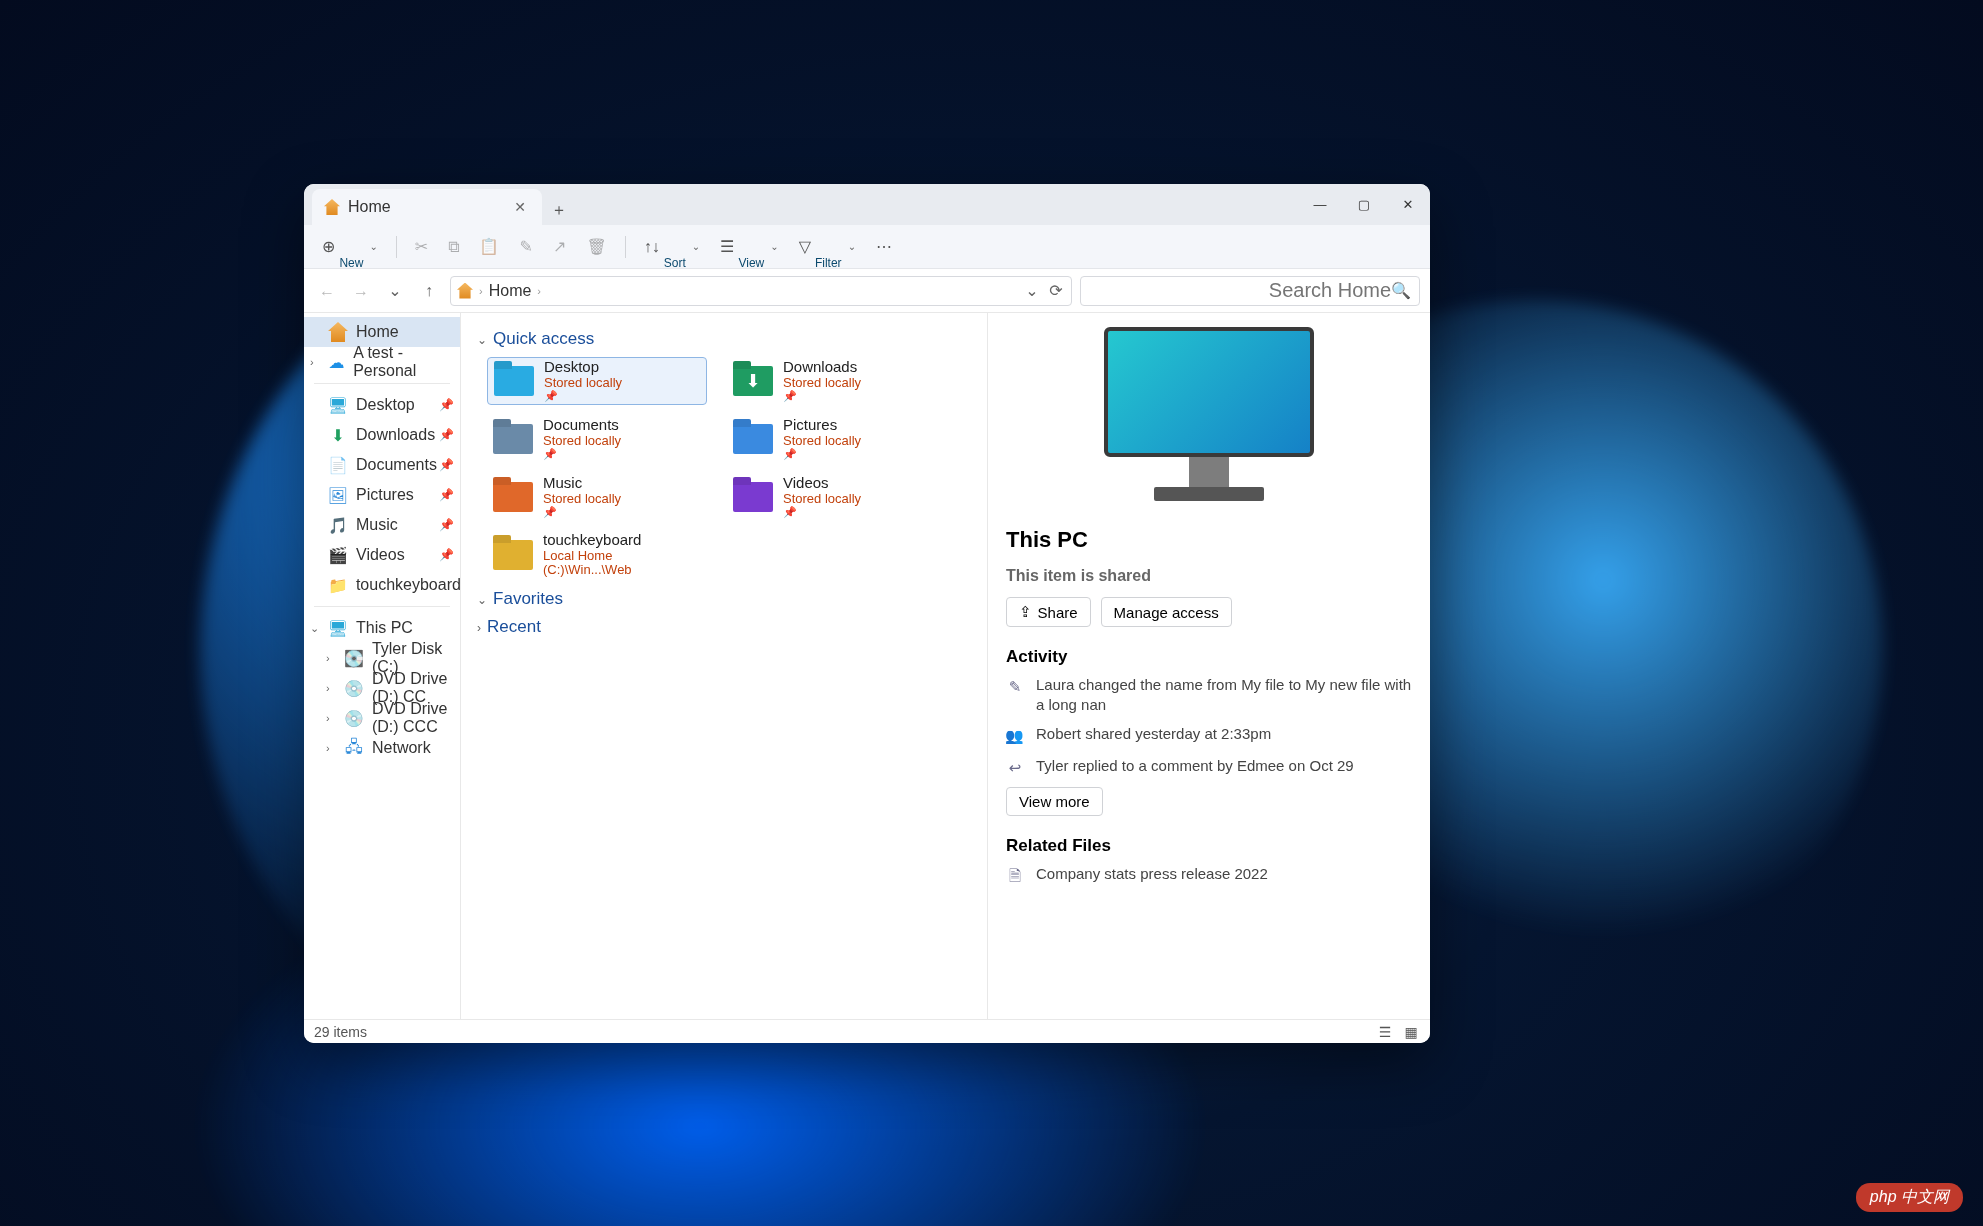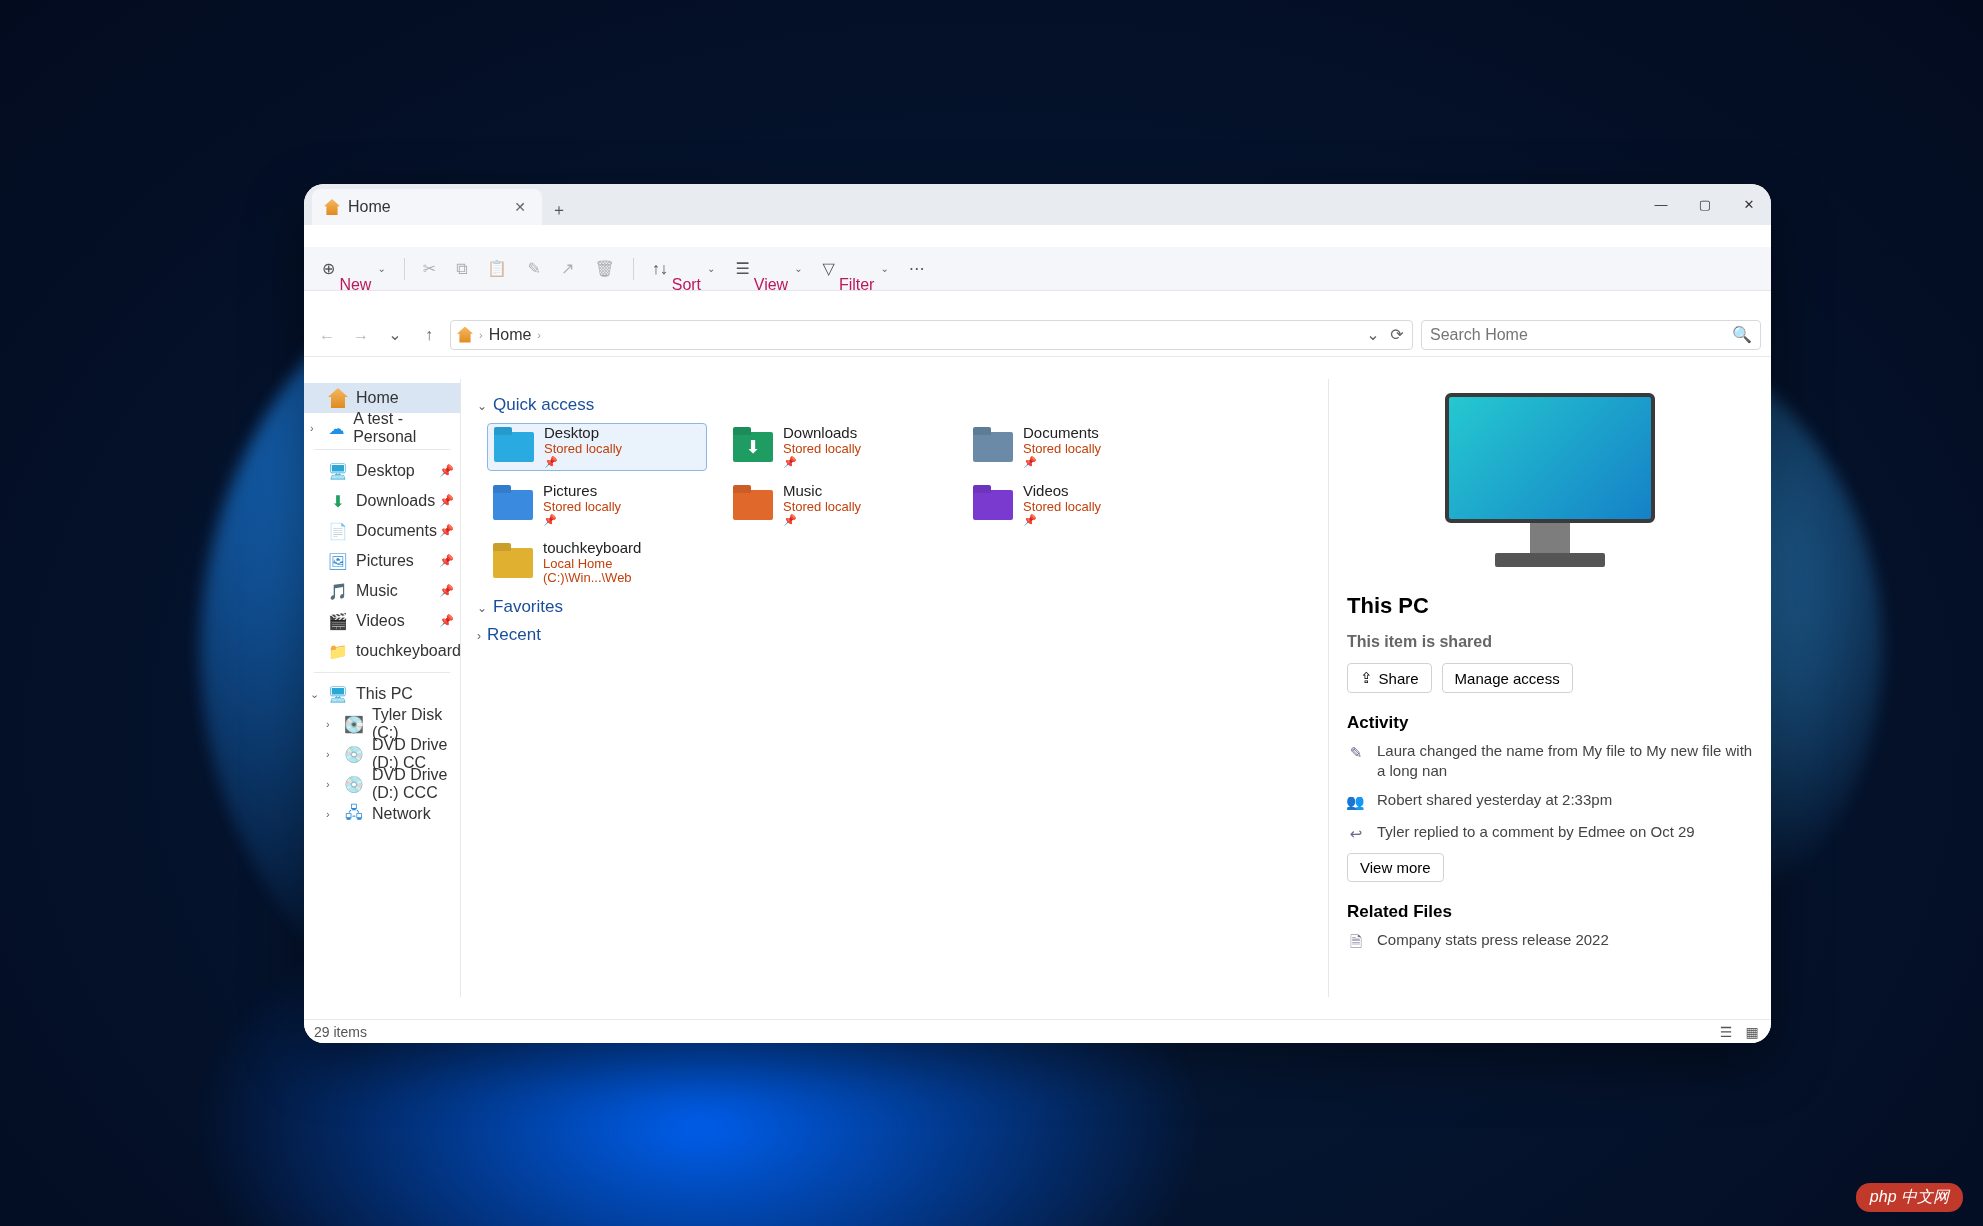--- a/index.html
+++ b/index.html
@@ -12,29 +12,28 @@
 }
 .bg-shape { position: absolute; border-radius: 50%; filter: blur(8px); opacity: 0.9; }
 .shape1 { width: 900px; height: 900px; left: 200px; top: 200px; background: radial-gradient(circle at 30% 30%, #1e90ff, transparent 60%); }
 .shape2 { width: 700px; height: 700px; right: 100px; top: 300px; background: radial-gradient(circle at 60% 40%, #3ab0ff, transparent 60%); }
 .shape3 { width: 1100px; height: 600px; left: 150px; bottom: -200px; background: radial-gradient(ellipse at 50% 50%, #0066ff, transparent 65%); }
 
 .window {
   position: absolute;
   left: 304px;
   top: 184px;
-  width: 1467px;
+  width: 1126px;
   height: 859px;
   background: #fff;
-  border-radius: 20px;
+  border-radius: 10px;
   box-shadow: 0 20px 60px rgba(0,0,0,.45);
   display: flex;
   flex-direction: column;
   overflow: hidden;
-  gap: 22px;
 }
 
 
 .titlebar {
   height: 41px;
   background: #e8ebf0;
   display: flex;
   align-items: flex-end;
 }
 .tab {
@@ -60,21 +59,21 @@
   height: 44px;
   background: #f4f6fa;
   border-bottom: 1px solid #e4e6ea;
   display: flex;
   align-items: center;
   padding: 0 10px;
   gap: 4px;
 }
 .tbtn { height: 30px; display: flex; align-items: center; justify-content: center; padding: 0 8px; border-radius: 4px; color: #555; cursor: pointer; font-size: 16px; gap: 4px; }
 .tbtn.disabled { opacity: .45; cursor: default; }
-.tbtn .label { font-size: 16px; color: #be185d; margin-top: 32px; }
+.tbtn .label { font-size: 12px; color: #0c4a6e; margin-top: 32px; }
 .tbtn .caret { font-size: 10px; color: #666; margin-left:2px; }
 .tsep { width: 1px; height: 22px; background: #d2d4d8; margin: 0 6px; }
 
 
 .addrrow {
   height: 44px;
   display: flex;
   align-items: center;
   padding: 0 10px;
   gap: 8px;
@@ -103,21 +102,21 @@
   height: 30px;
   border: 1px solid #d7d9de;
   border-radius: 4px;
   background: #fff;
   display: flex;
   align-items: center;
   padding: 0 8px;
   font-size: 16px;
   color: #777;
 }
-.searchbox input { border: none; outline: none; flex:1; font-size: 16px; }
+.searchbox input { border: none; outline: none; flex:1; font-size: 20px; text-align: right; }
 .searchbox .mag { color:#666; }
 
 
 .body { flex: 1; display: flex; min-height: 0; }
 .sidebar {
   width: 157px;
   background: #fff;
   border-right: 1px solid #e8e8e8;
   overflow: auto;
   padding: 4px 0;

